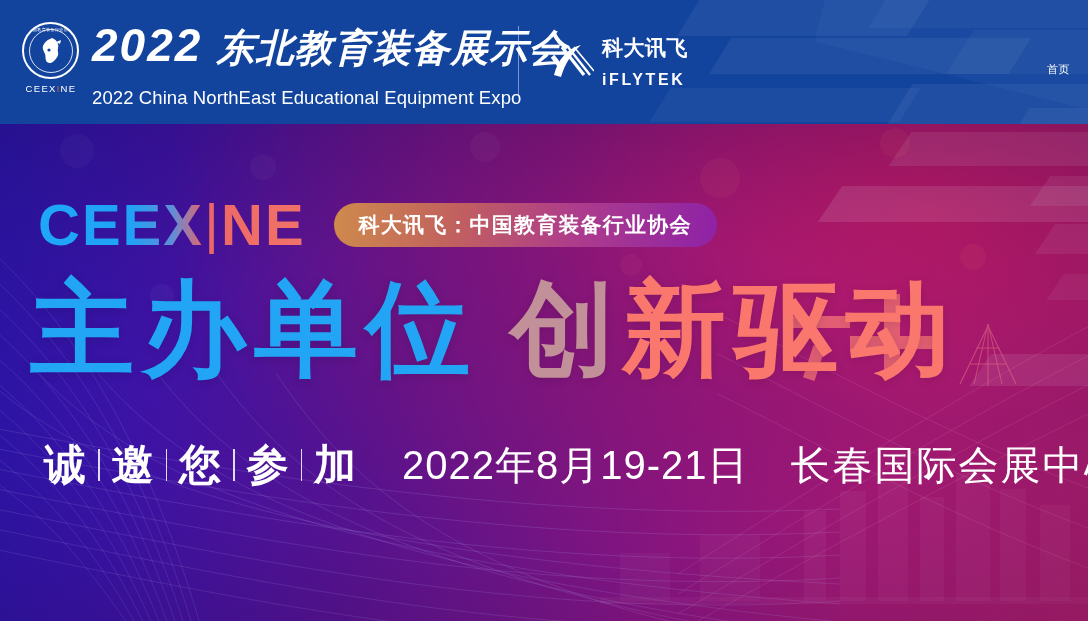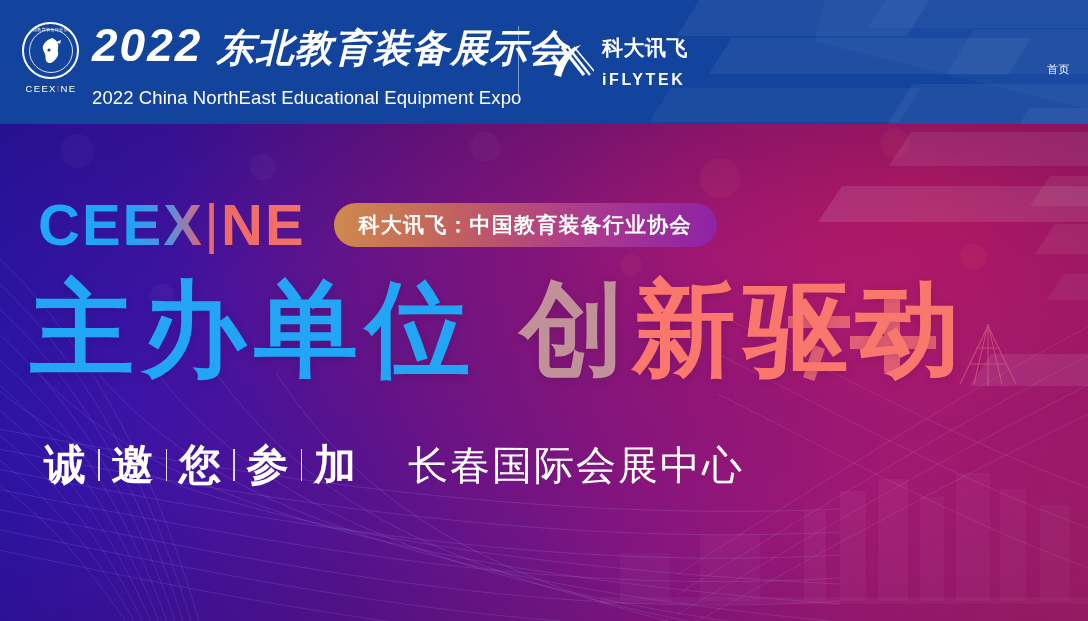--- a/index.html
+++ b/index.html
@@ -174,21 +174,21 @@
     position:absolute; left:30px; top:153px;
     display:flex; align-items:baseline; white-space:nowrap;
   }
   .hl-blue {
     font-size:104px; line-height:104px; font-weight:700;
     color:#21a5f4; letter-spacing:8px;
     text-shadow:0 2px 10px rgba(0,0,0,0.12);
   }
   .hl-red {
     font-size:104px; line-height:104px; font-weight:700;
-    color:#f9776c; letter-spacing:8px; margin-left:42px;
+    color:#f9776c; letter-spacing:8px; margin-left:32px;
     text-shadow:0 2px 10px rgba(0,0,0,0.12);
   }
   .hl-red .dim { color:#c19098; }
 
   .subline {
     position:absolute; left:34px; top:313px;
     display:flex; align-items:center; white-space:nowrap;
     color:#ffffff;
   }
   .invite { display:flex; align-items:center; font-size:42px; font-weight:700; letter-spacing:0px; }
@@ -377,17 +377,18 @@
         <span class="ch">诚</span>
         <span class="sep"></span>
         <span class="ch">邀</span>
         <span class="sep"></span>
         <span class="ch">您</span>
         <span class="sep"></span>
         <span class="ch">参</span>
         <span class="sep"></span>
         <span class="ch">加</span>
       </span>
+      <span class="date">2022年8月19-21日</span>
       <span class="venue">长春国际会展中心</span>
     </div>
 
   </div>
 </div>
 
 </body></html>

